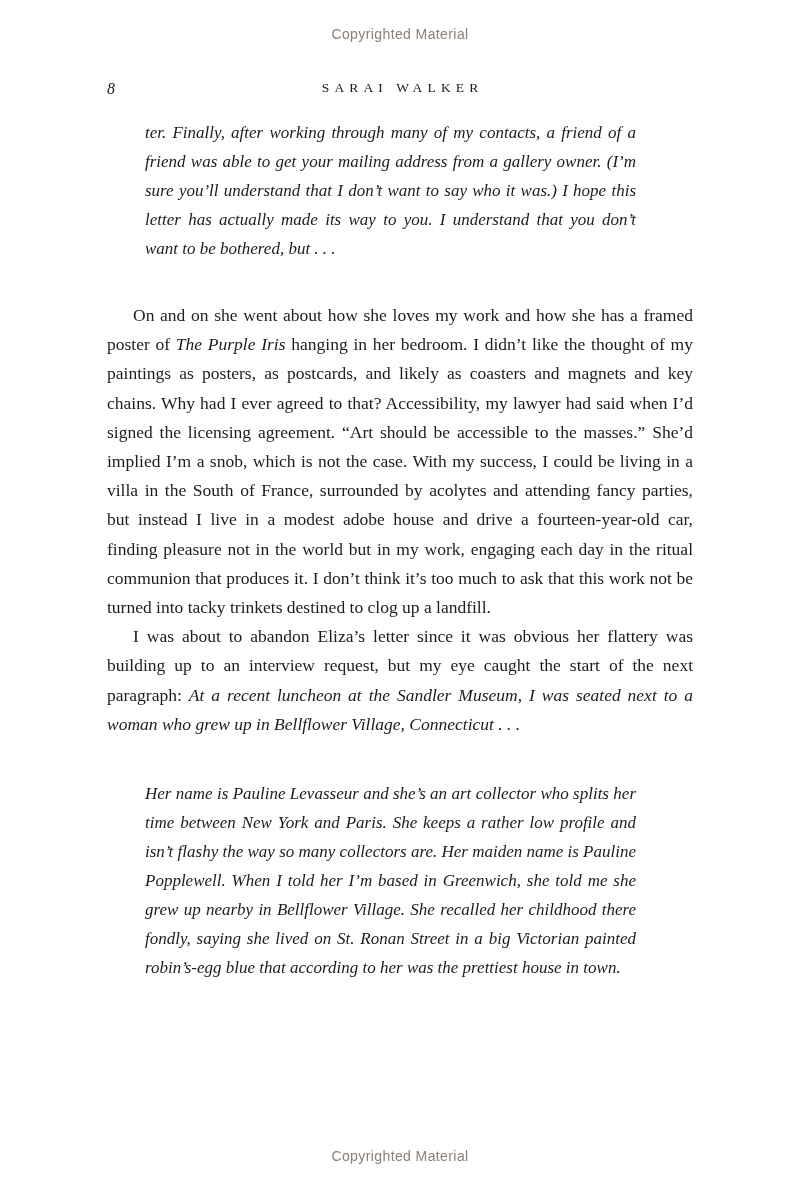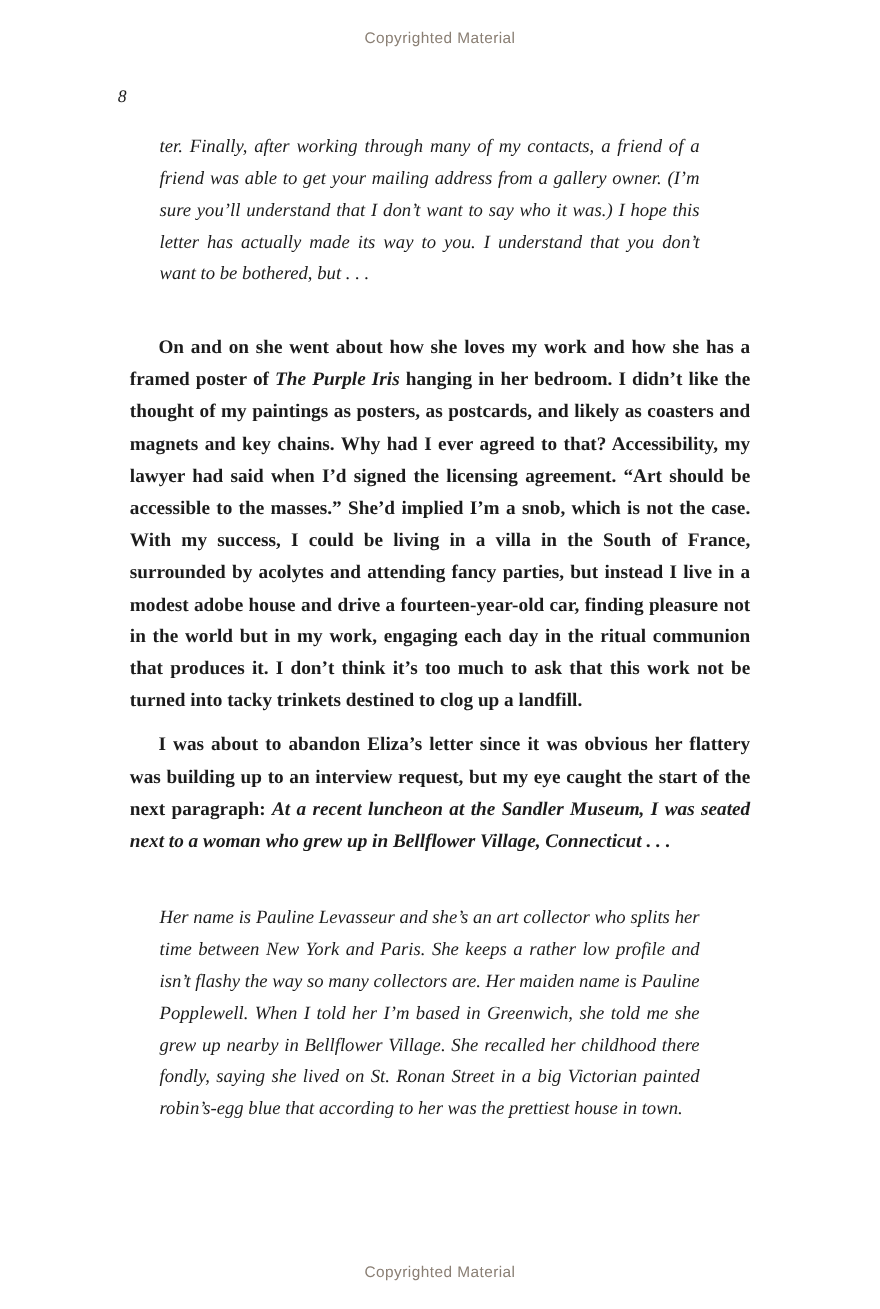--- a/index.html
+++ b/index.html
@@ -77,40 +77,40 @@
   .excerpt p.indent {
     text-indent: 30px;
   }
   .bodytext {
     margin-top: 38px;
     font-size: 17.5px;
     line-height: 29.2px;
     text-align: justify;
   }
   .bodytext p.para {
-    margin: 11px;
+    margin: 0;
     text-indent: 26px;
-    font-weight: bold;
   }
   .excerpt.second {
     margin-top: 40px;
   }
   .it {
     font-style: italic;
   }
 </style>
 </head>
 <body>
 
 <div class="page">
 
   <div class="notice top">Copyrighted Material</div>
 
   <div class="page-header">
     <span class="pagenum">8</span>
+    <span class="running-header">SARAI WALKER</span>
   </div>
 
   <div class="content">
 
     <div class="excerpt first">
       <p>ter. Finally, after working through many of my contacts, a friend of a friend was able to get your mailing address from a gallery owner. (I’m sure you’ll understand that I don’t want to say who it was.) I hope this letter has actually made its way to you. I understand that you don’t want to be bothered, but . . .</p>
     </div>
 
     <div class="bodytext">
 

